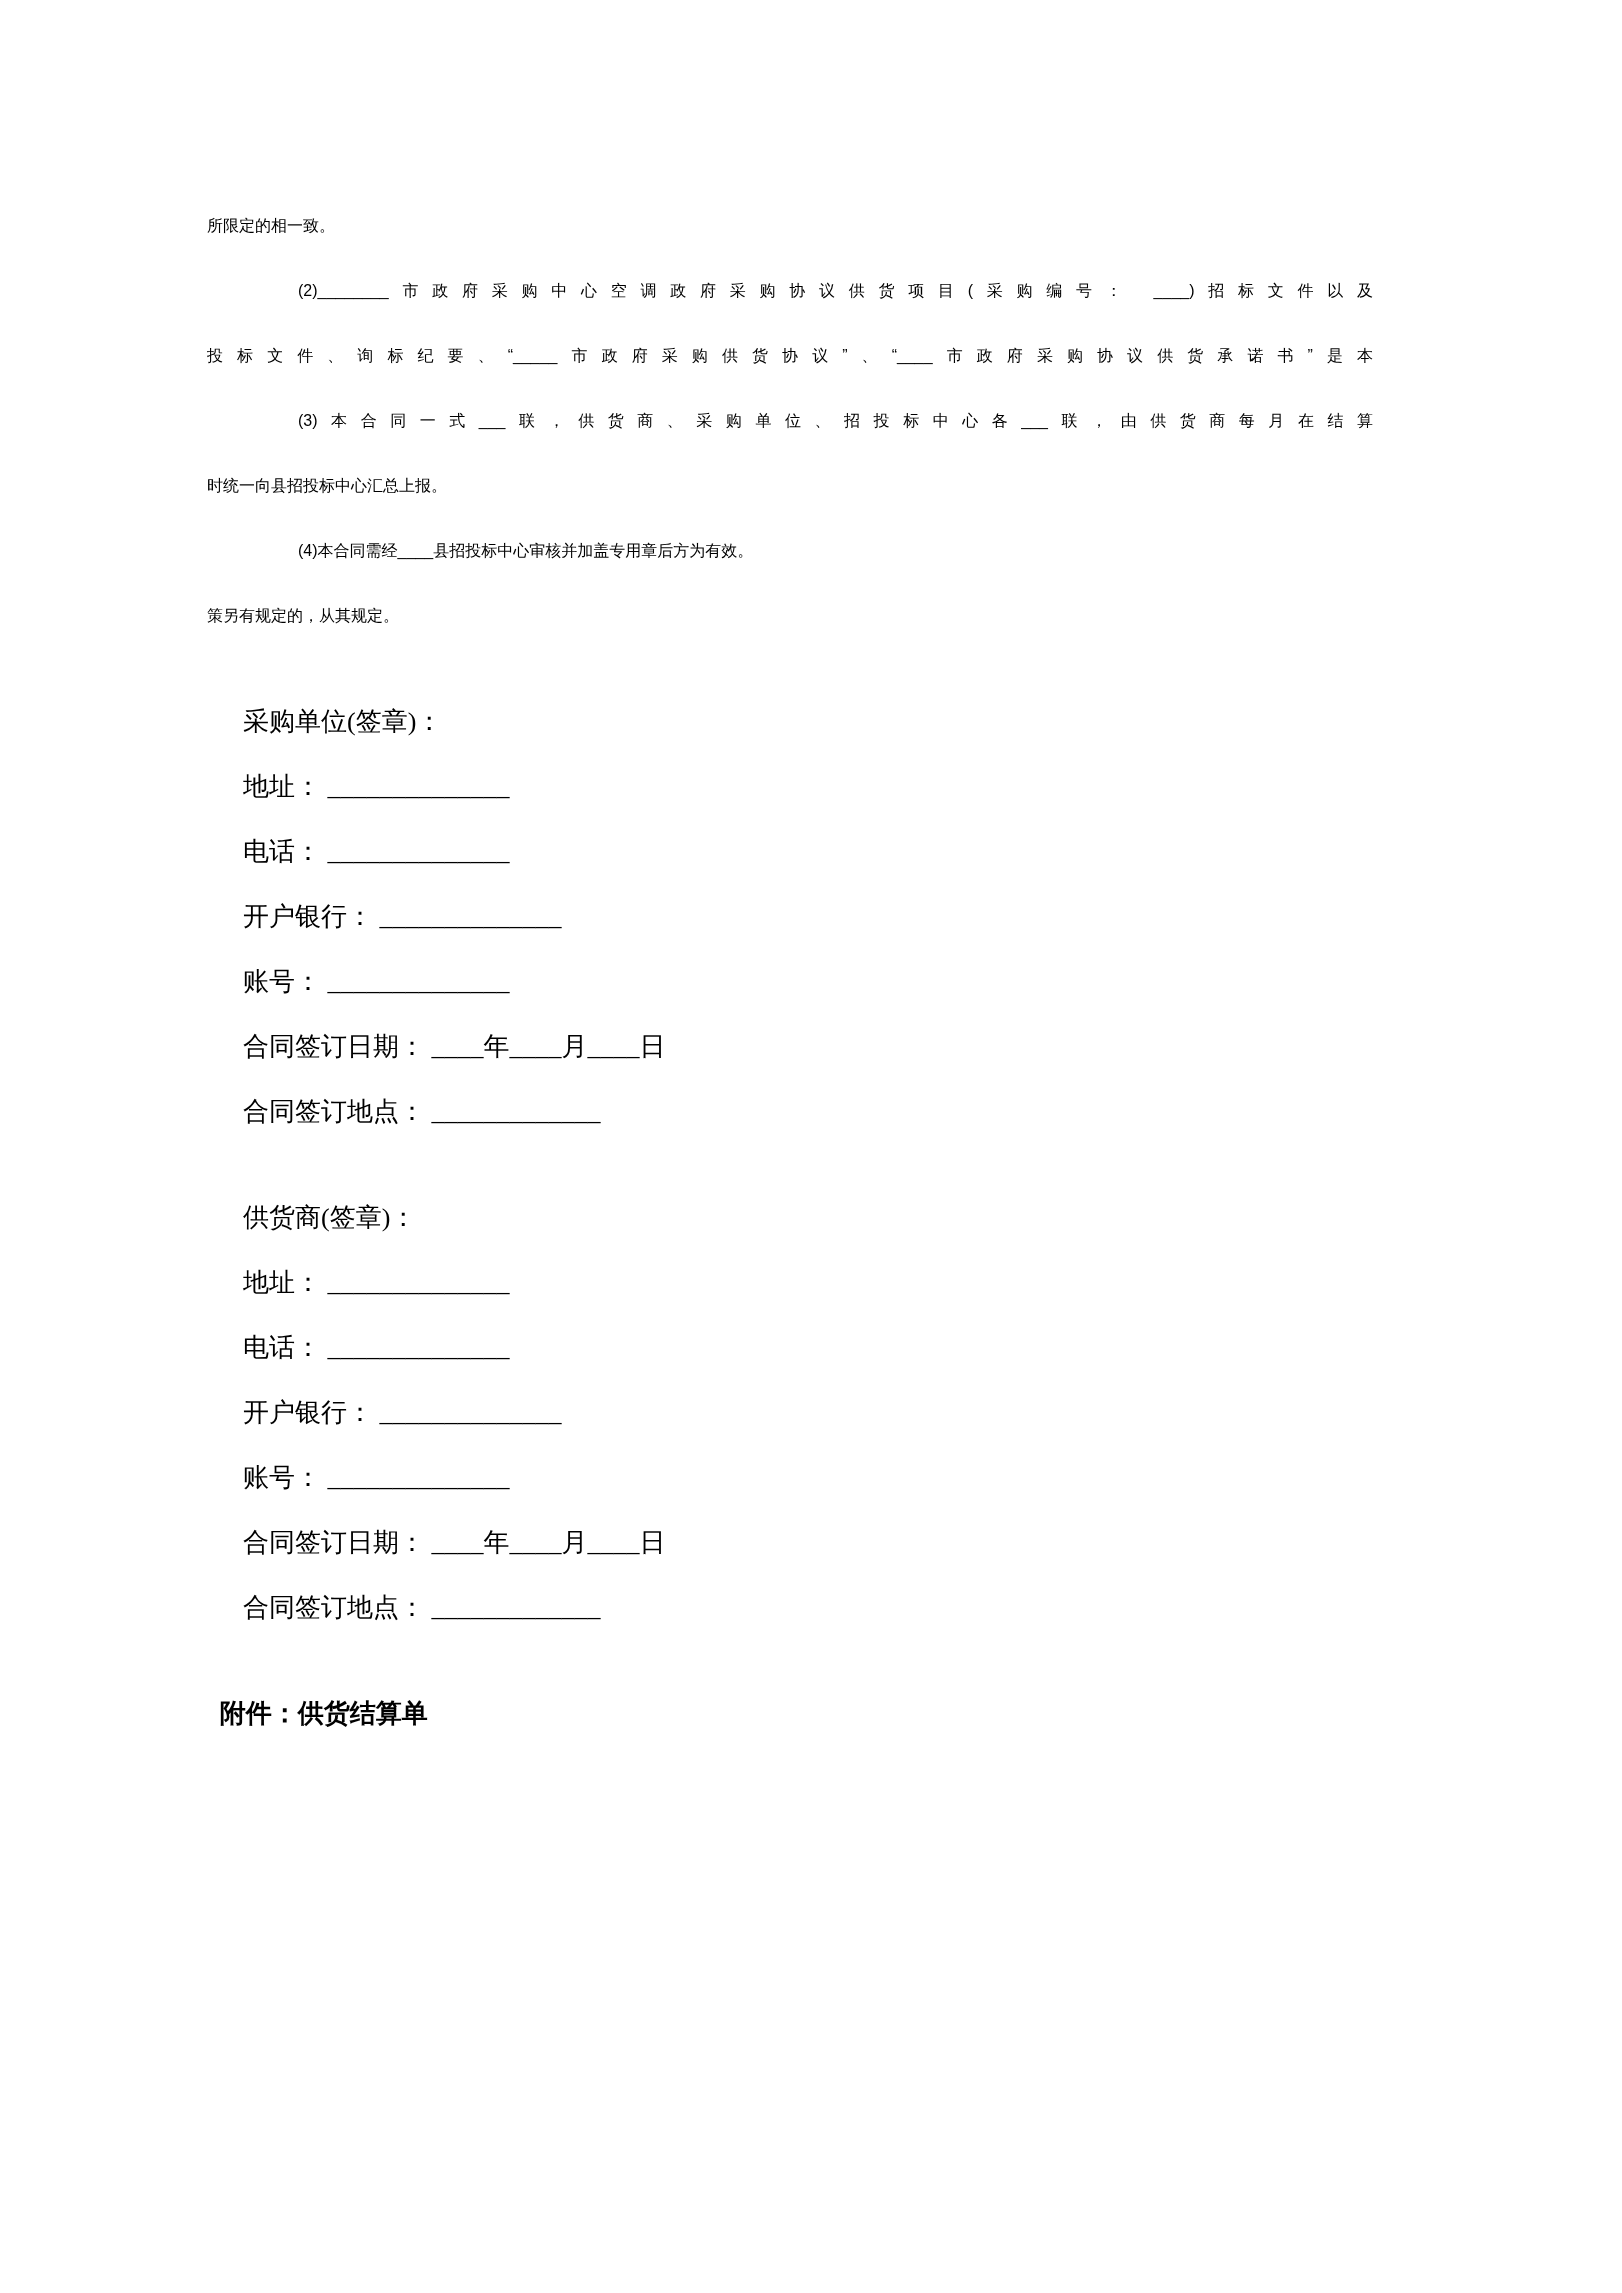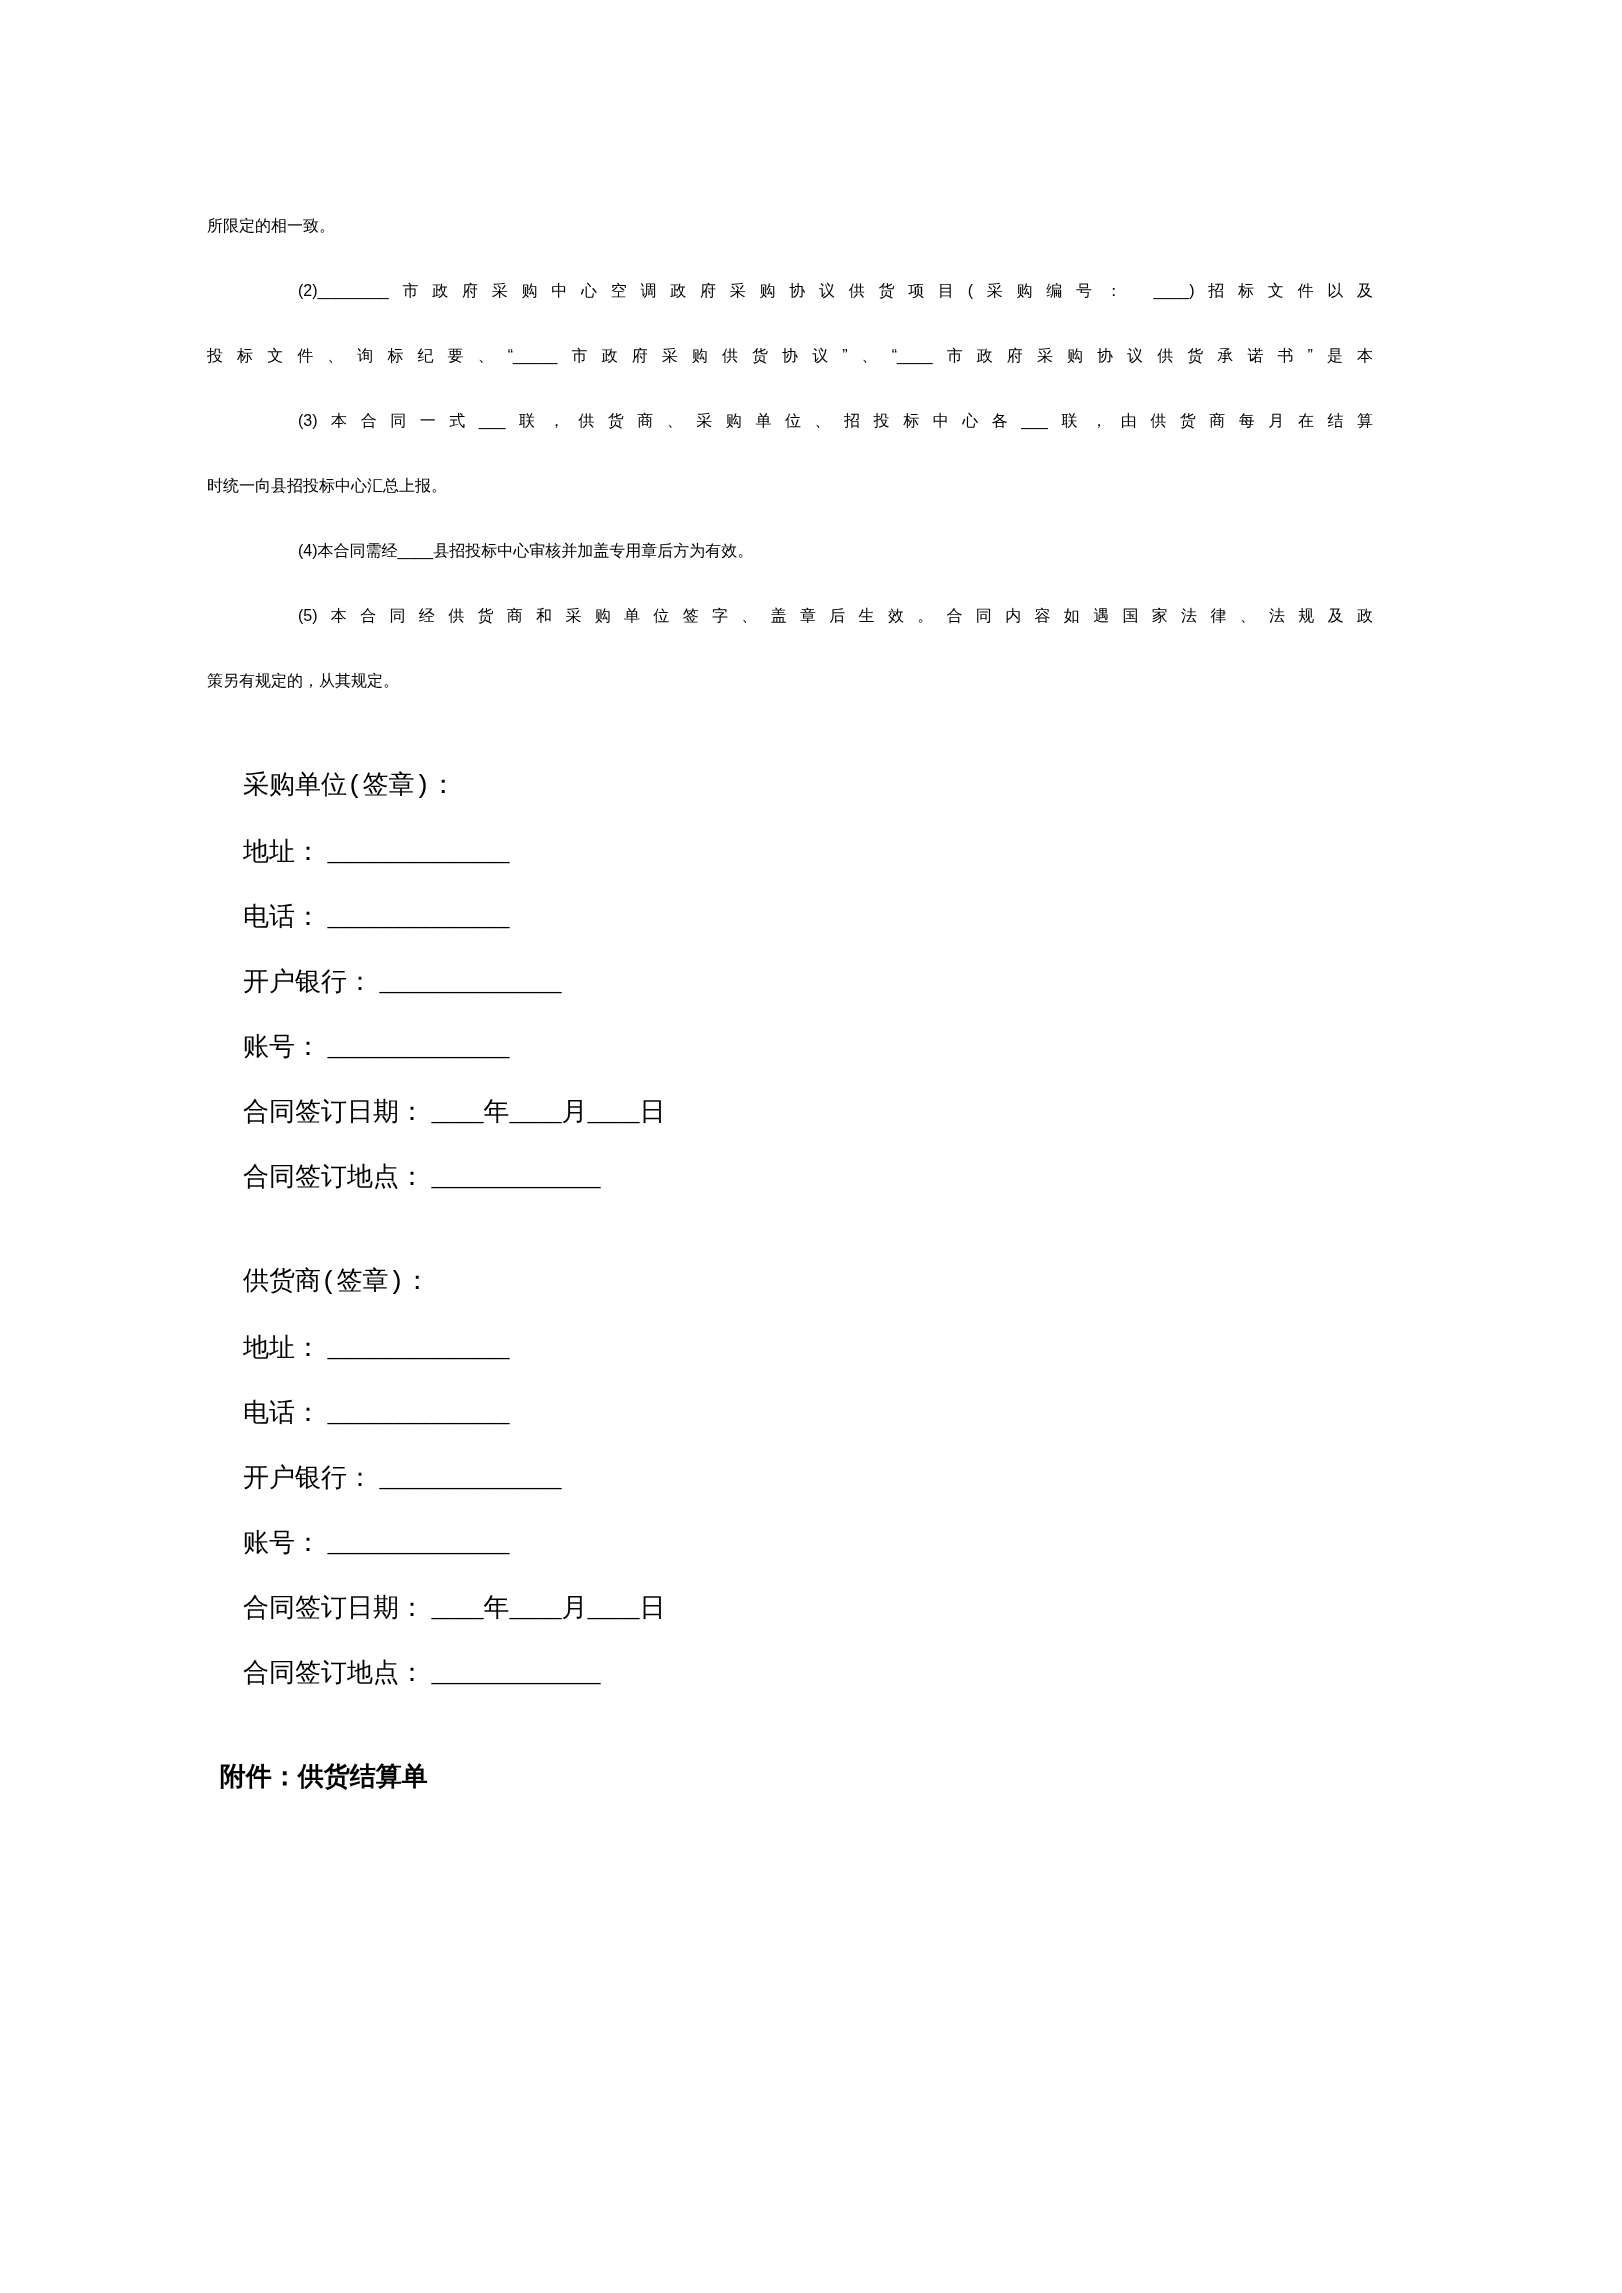--- a/index.html
+++ b/index.html
@@ -61,36 +61,34 @@
     font-weight: 700;
     font-size: 26px;
     line-height: 65px;
     height: 65px;
     padding-left: 12.7px;
     overflow: hidden;
     color: #000000;
   }
   .gap {
     margin-top: 41px;
-    font-family: Liberation Mono, monospace;
   }
 </style>
 </head>
 <body>
 
 <div class="page">
   <div class="doc">
 
     <div class="para">所限定的相一致。</div>
     <div class="para indent fill">(2)________市政府采购中心空调政府采购协议供货项目(采购编号： ____)招标文件以及</div>
     <div class="para fill">投标文件、询标纪要、“_____市政府采购供货协议”、“____市政府采购协议供货承诺书”是本</div>
     <div class="para indent fill">(3)本合同一式___联，供货商、采购单位、招投标中心各___联，由供货商每月在结算</div>
     <div class="para">时统一向县招投标中心汇总上报。</div>
     <div class="para indent">(4)本合同需经____县招投标中心审核并加盖专用章后方为有效。</div>
-    <div class="para indent fill">(5)本合同经供货商和采购单位签字、盖章后生效。合同内容如遇国家法律、法规及政</div>
     <div class="para">策另有规定的，从其规定。</div>
 
     <div class="sig gap">采购单位(签章)：</div>
     <div class="sig">地址： ______________</div>
     <div class="sig">电话： ______________</div>
     <div class="sig">开户银行： ______________</div>
     <div class="sig">账号： ______________</div>
     <div class="sig">合同签订日期： ____年____月____日</div>
     <div class="sig">合同签订地点： _____________</div>
 

